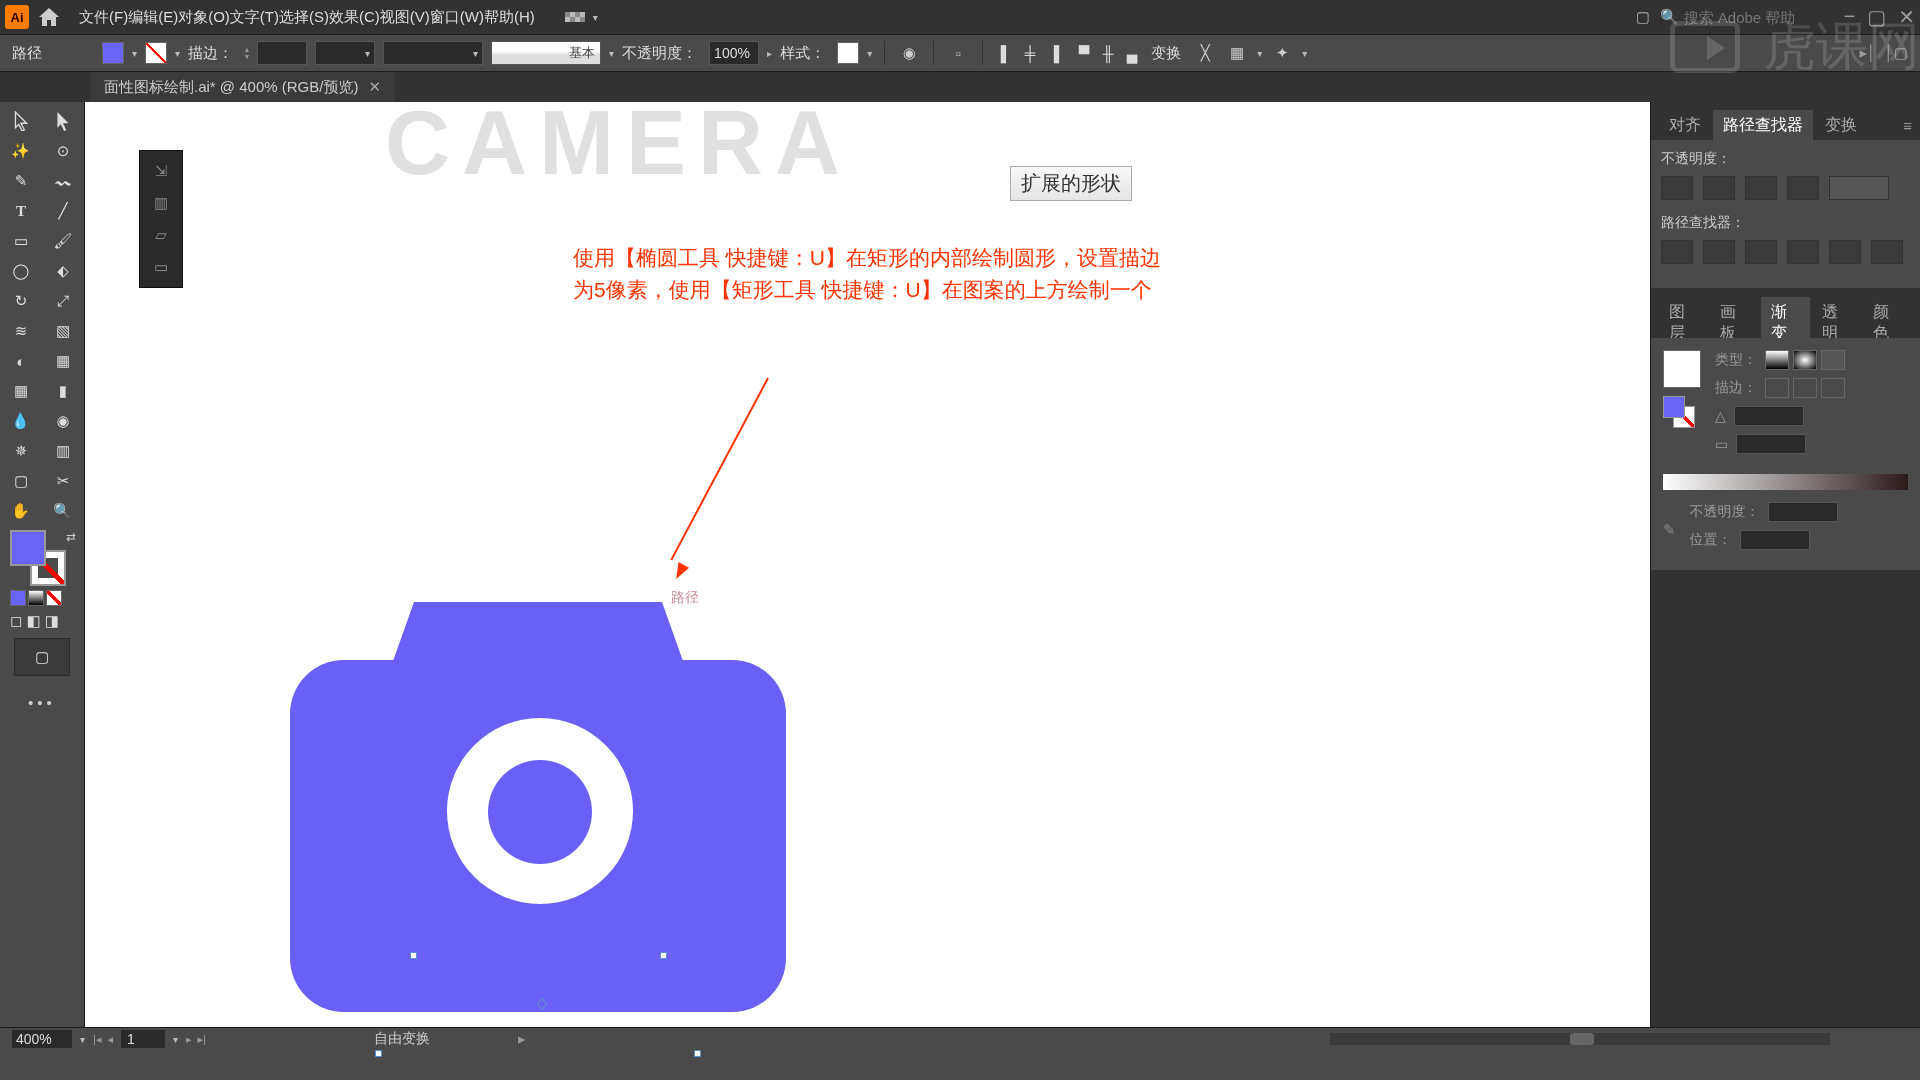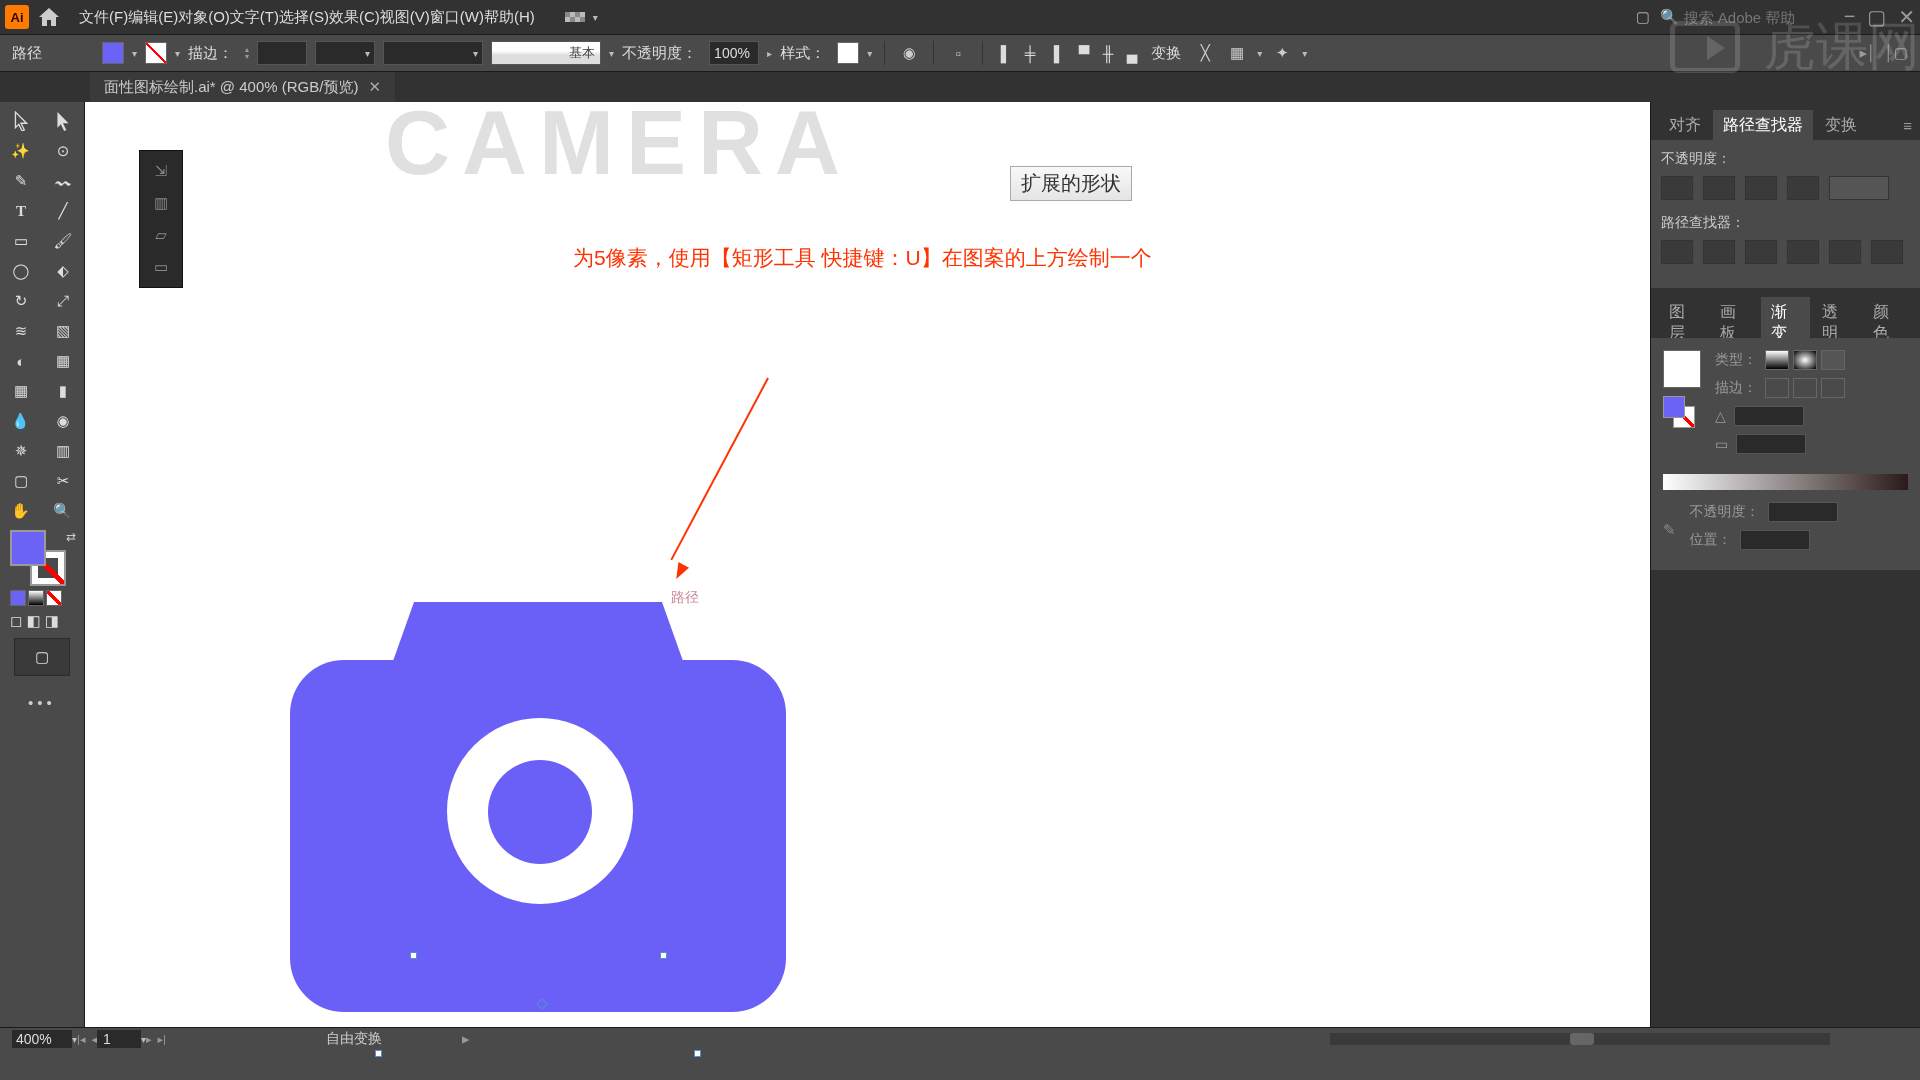--- a/index.html
+++ b/index.html
@@ -501,20 +501,21 @@
     }
     .eyedrop { color: #888; }
 
     
     .status-bar {
       height: 23px;
       background: #4a4a4a;
       display: flex;
       align-items: center;
       padding: 0 80px 0 12px;
+      gap: 8px;
       border-top: 1px solid #1a1a1a;
     }
     .zoom { 
       width: 60px;
       background: #2a2a2a;
       border: none;
       color: #ddd;
       font-size: 14px;
       padding: 1px 4px;
     }
@@ -751,20 +752,21 @@
     </div>
     <div class="collapsed-panel">▢</div>
     <div class="more-dots">•••</div>
   </div>
 
   <div class="canvas-wrap">
     <div class="canvas">
       <div class="canvas-header">CAMERA</div>
       <button class="expand-btn">扩展的形状</button>
       <div class="annotation">
+        <div>使用【椭圆工具 快捷键：U】在矩形的内部绘制圆形，设置描边</div>
         <div>为5像素，使用【矩形工具 快捷键：U】在图案的上方绘制一个</div>
       </div>
       <div class="arrow-line"></div>
       <div class="arrow-head"></div>
       <span class="anchor-label">路径</span>
 
       <div class="camera">
         <div class="cam-top"></div>
         <div class="cam-body"></div>
         <div class="lens-outer"></div>

